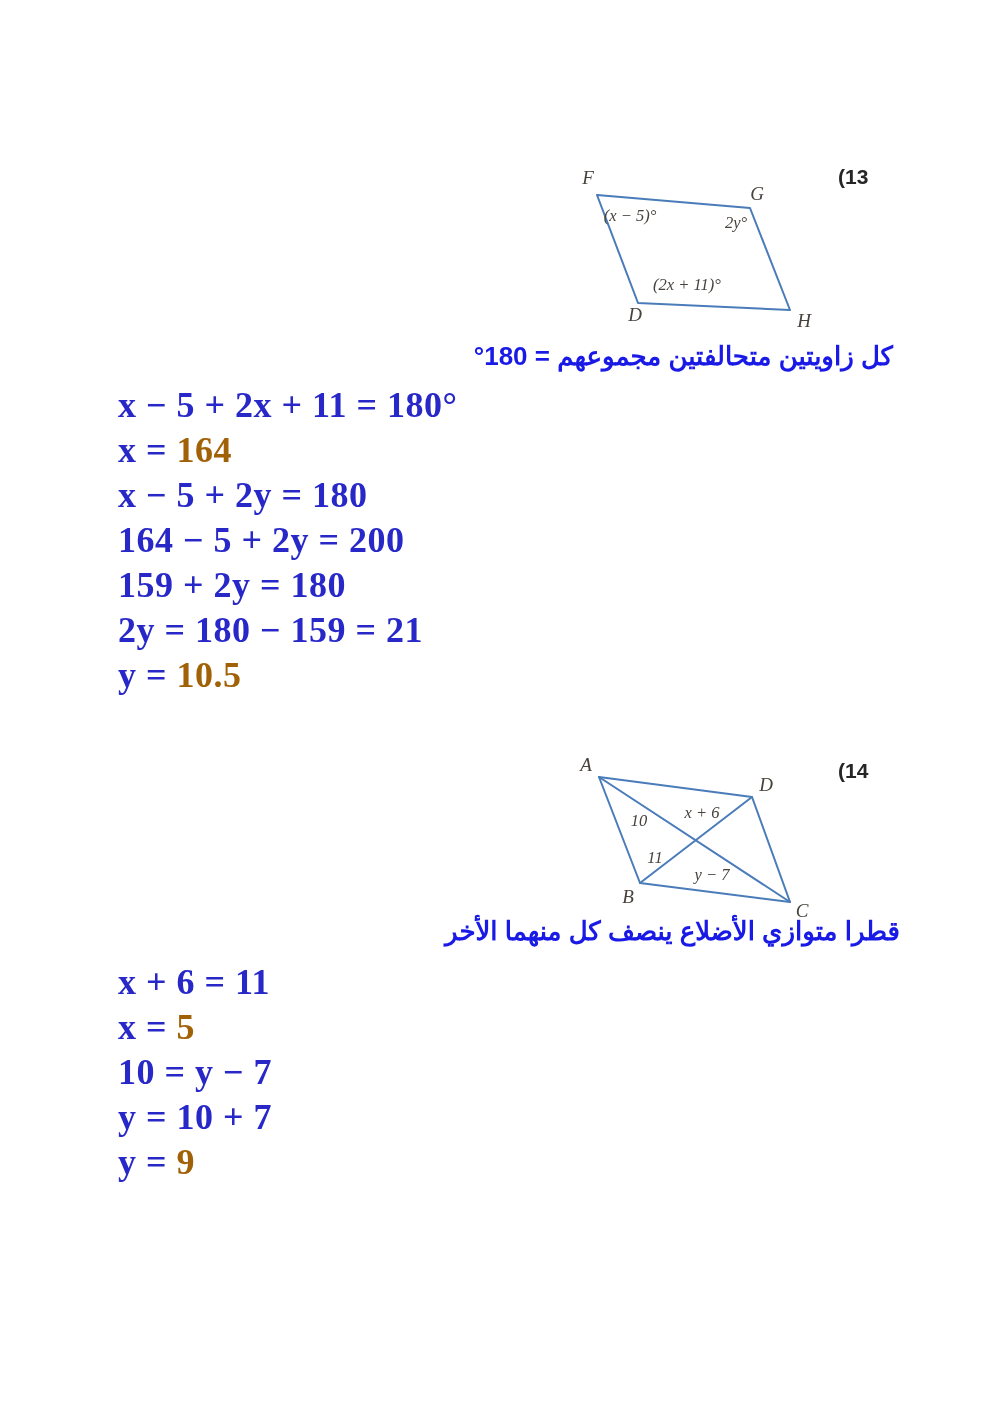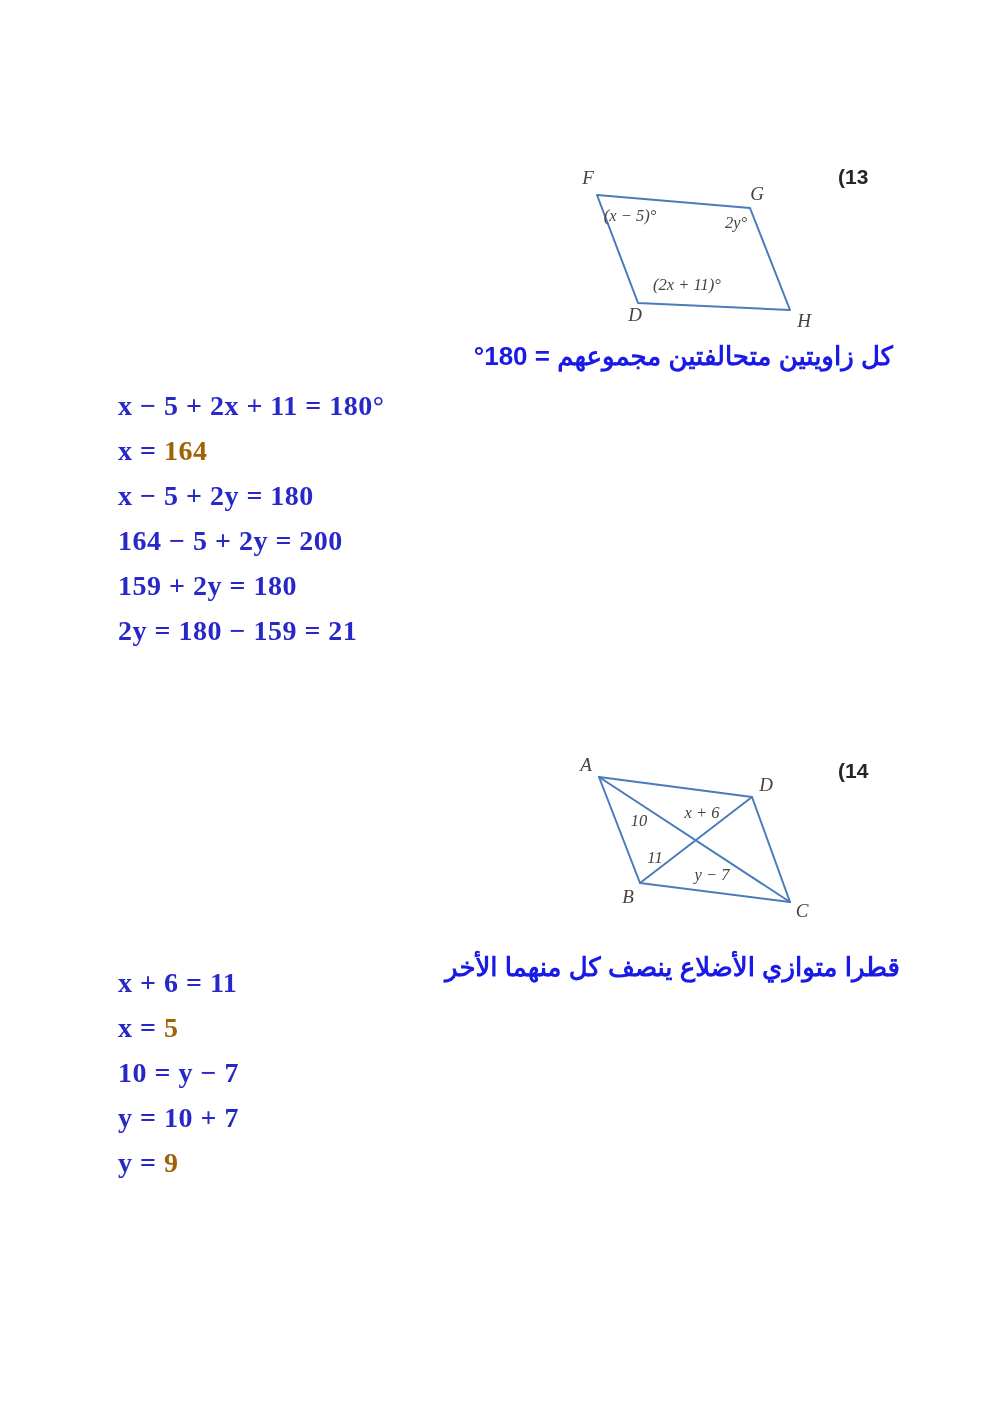--- a/index.html
+++ b/index.html
@@ -23,31 +23,31 @@
   .caption {
     position: absolute;
     direction: rtl;
     white-space: nowrap;
     font-family: Liberation Sans, sans-serif;
     font-weight: bold;
     font-size: 26px;
     color: #1a1ae6;
   }
   #caption13 { top: 341px; right: 99px; }
-  #caption14 { top: 952px; right: 92px; text-align: right; }
+  #caption14 { top: 916px; right: 92px; text-align: right; }
   
   .eq-block { position: absolute; left: 118px; }
   #eq13 { top: 383px; }
   #eq14 { top: 960px; }
   .eq-line {
     height: 45px;
     line-height: 45px;
     font-family: "Liberation Serif", serif;
     font-weight: bold;
-    font-size: 28px;
+    font-size: 36px;
     color: #2828c8;
     white-space: pre;
     letter-spacing: 0.5px;
   }
   .eq-red { color: #a16207; }
 </style>
 </head>
 <body>
 
 <div class="page">
@@ -66,20 +66,21 @@
 
   <div id="caption13" class="caption">كل زاويتين متحالفتين مجموعهم = 180°</div>
 
   <div id="eq13" class="eq-block">
     <div class="eq-line"><span>x − 5 + 2x + 11 = 180°</span><span class="eq-red"></span></div>
     <div class="eq-line"><span>x = </span><span class="eq-red">164</span></div>
     <div class="eq-line"><span>x − 5 + 2y = 180</span><span class="eq-red"></span></div>
     <div class="eq-line"><span>164 − 5 + 2y = 200</span><span class="eq-red"></span></div>
     <div class="eq-line"><span>159 + 2y = 180</span><span class="eq-red"></span></div>
     <div class="eq-line"><span>2y = 180 − 159 = 21</span><span class="eq-red"></span></div>
+    <div class="eq-line"><span>y = </span><span class="eq-red">10.5</span></div>
   </div>
 
   <svg id="diagram14" class="diagram" width="420" height="180" viewBox="0 0 420 180">
     <polygon class="dline" points="39,37 192,57 230,162 80,143"></polygon>
     <line class="dline" x1="39" y1="37" x2="230" y2="162"></line>
     <line class="dline" x1="80" y1="143" x2="192" y2="57"></line>
     <text class="vlabel" x="26" y="31" text-anchor="middle">A</text>
     <text class="vlabel" x="206" y="51" text-anchor="middle">D</text>
     <text class="vlabel" x="68" y="163" text-anchor="middle">B</text>
     <text class="vlabel" x="242" y="177" text-anchor="middle">C</text>

